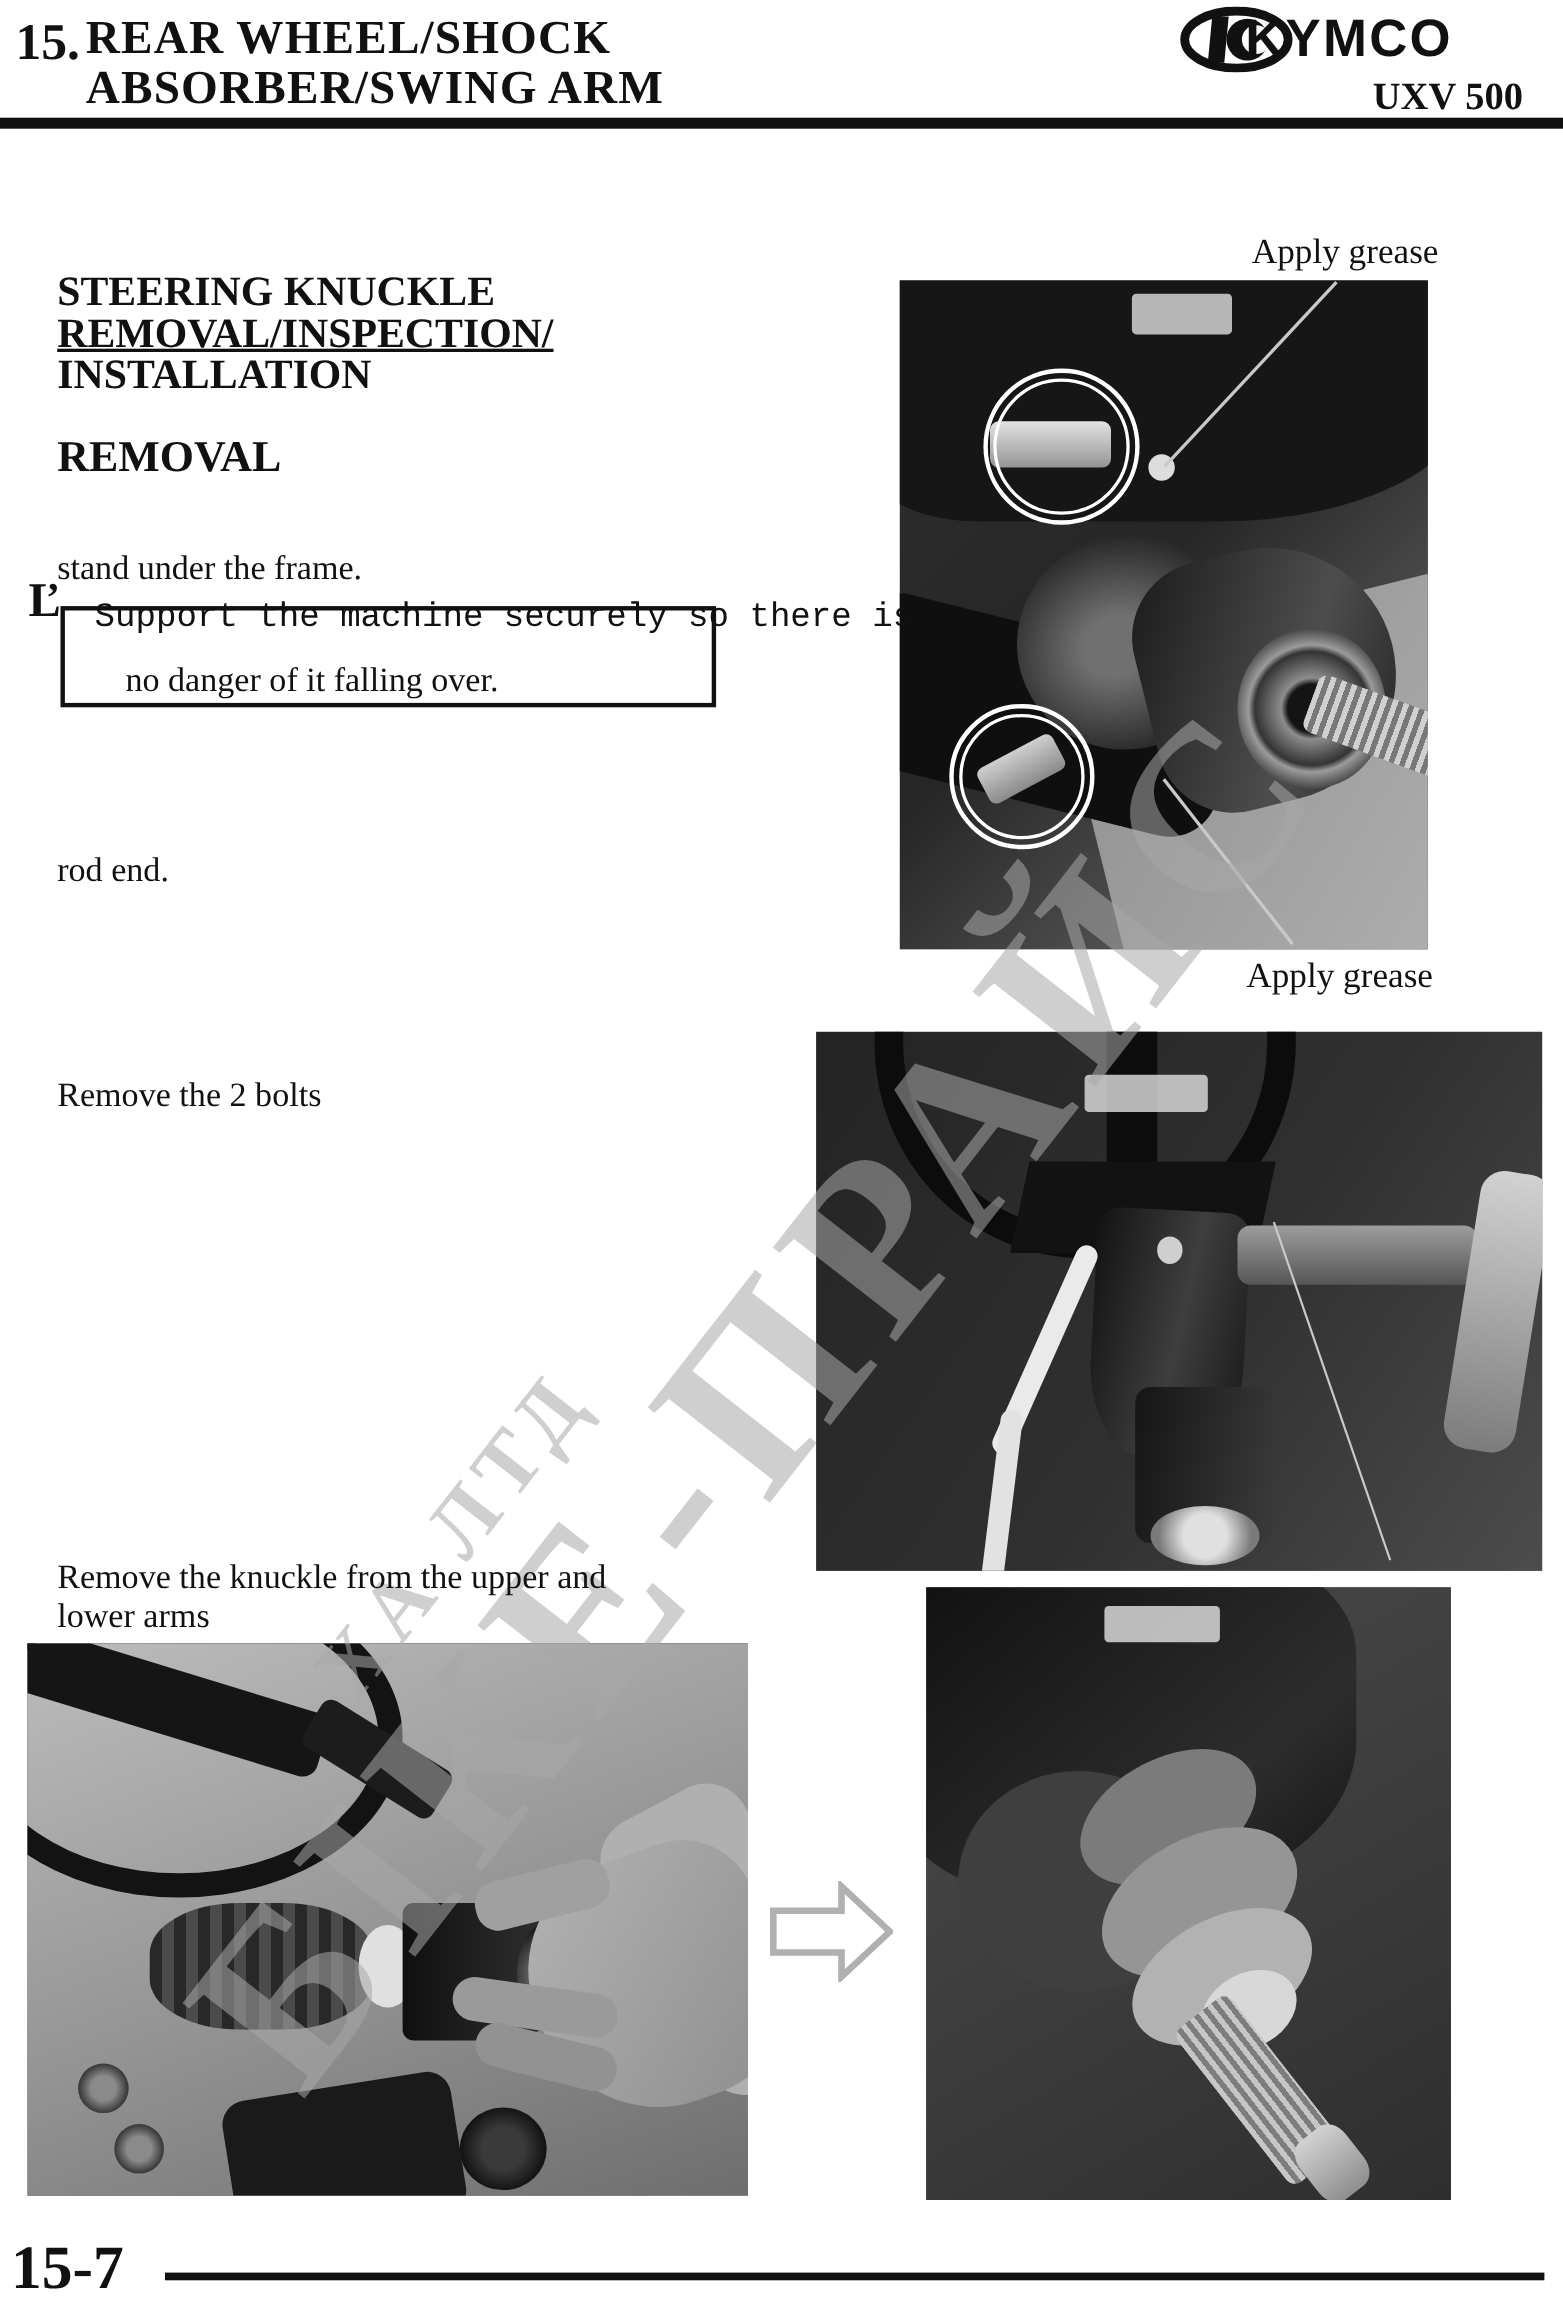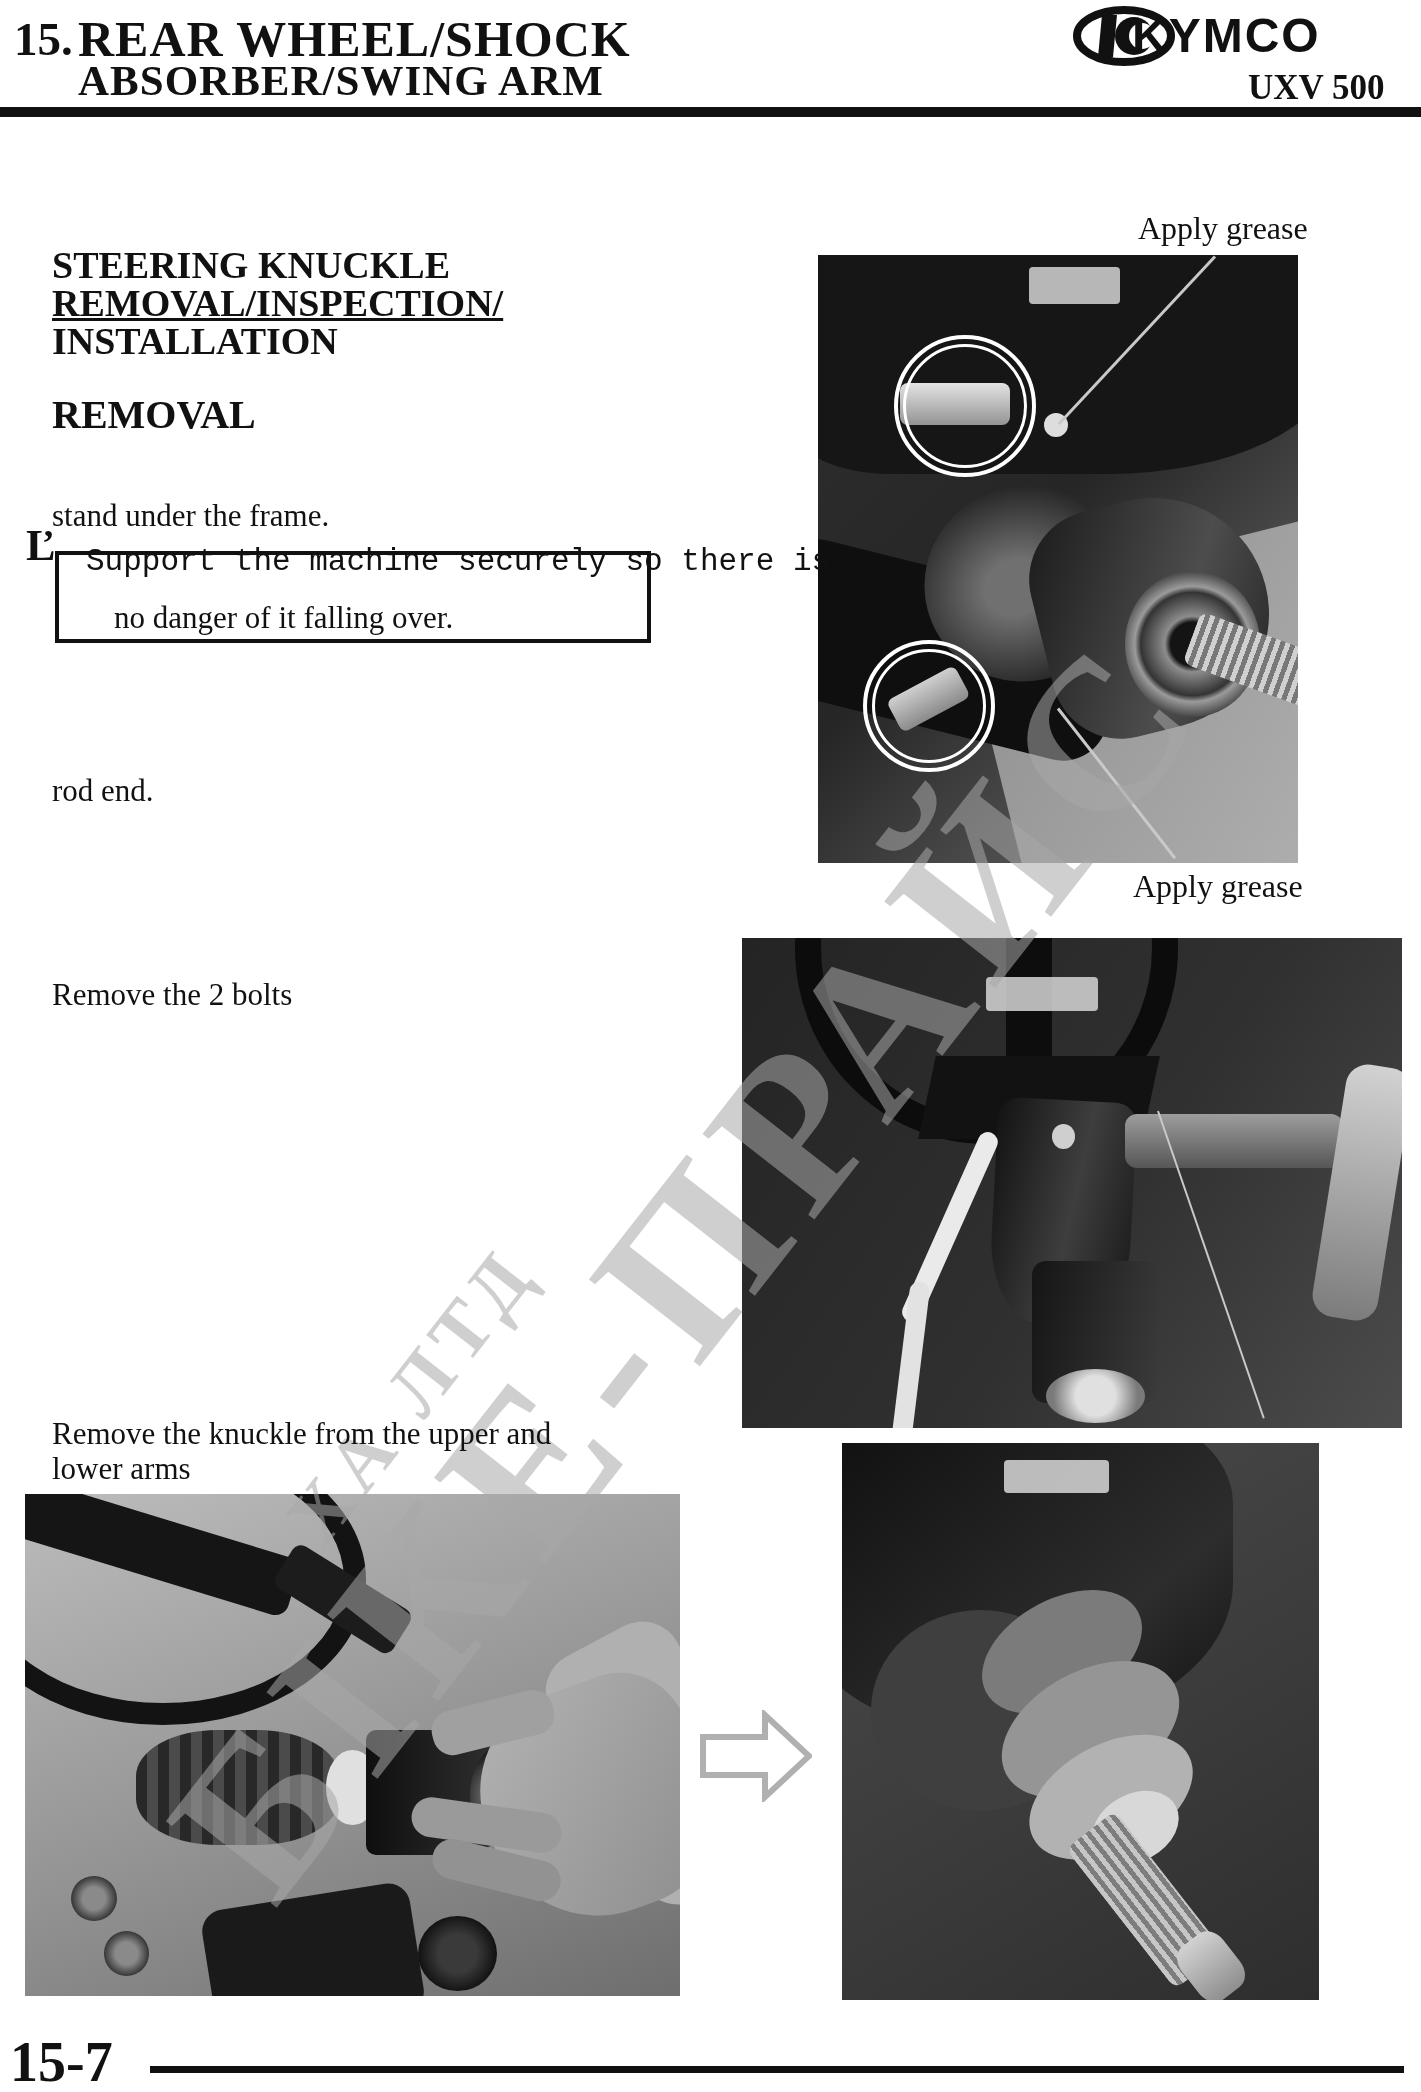--- a/index.html
+++ b/index.html
@@ -7,21 +7,21 @@
     position:relative; width:1421px; height:2092px; margin:0 auto;
     background:#ffffff; overflow:hidden; color:#111;
     font-family:"Liberation Serif", serif;
   }
   .s { position:absolute; }
   .txt { position:absolute; white-space:nowrap; }
   .sans { font-family:"Liberation Sans", sans-serif; }
 
   
   .chapter-num { left:14px; top:12px; font-size:47px; font-weight:bold; }
-  .title-l1 { left:78px; top:10px; font-size:50px; font-weight:bold; letter-spacing:1px; }
+  .title-l1 { left:78px; top:10px; font-size:43px; font-weight:bold; letter-spacing:1px; }
   .title-l2 { left:78px; top:56px; font-size:43px; font-weight:bold; letter-spacing:1px; }
   .brand { left:1132px; top:8px; font-size:48px; font-weight:bold; letter-spacing:2px; }
   .model { left:1248px; top:68px; font-size:35px; font-weight:bold; }
   .header-rule { left:0; top:107px; width:1421px; height:10px; background:#111; }
 
   
   .h-sec { left:52px; font-size:38px; font-weight:bold; }
   .h-sub { left:52px; top:391px; font-size:40px; font-weight:bold; }
   .body-t { left:52px; font-size:31px; }
   .margin-glyph { left:26px; top:520px; font-size:44px; font-weight:bold; }

